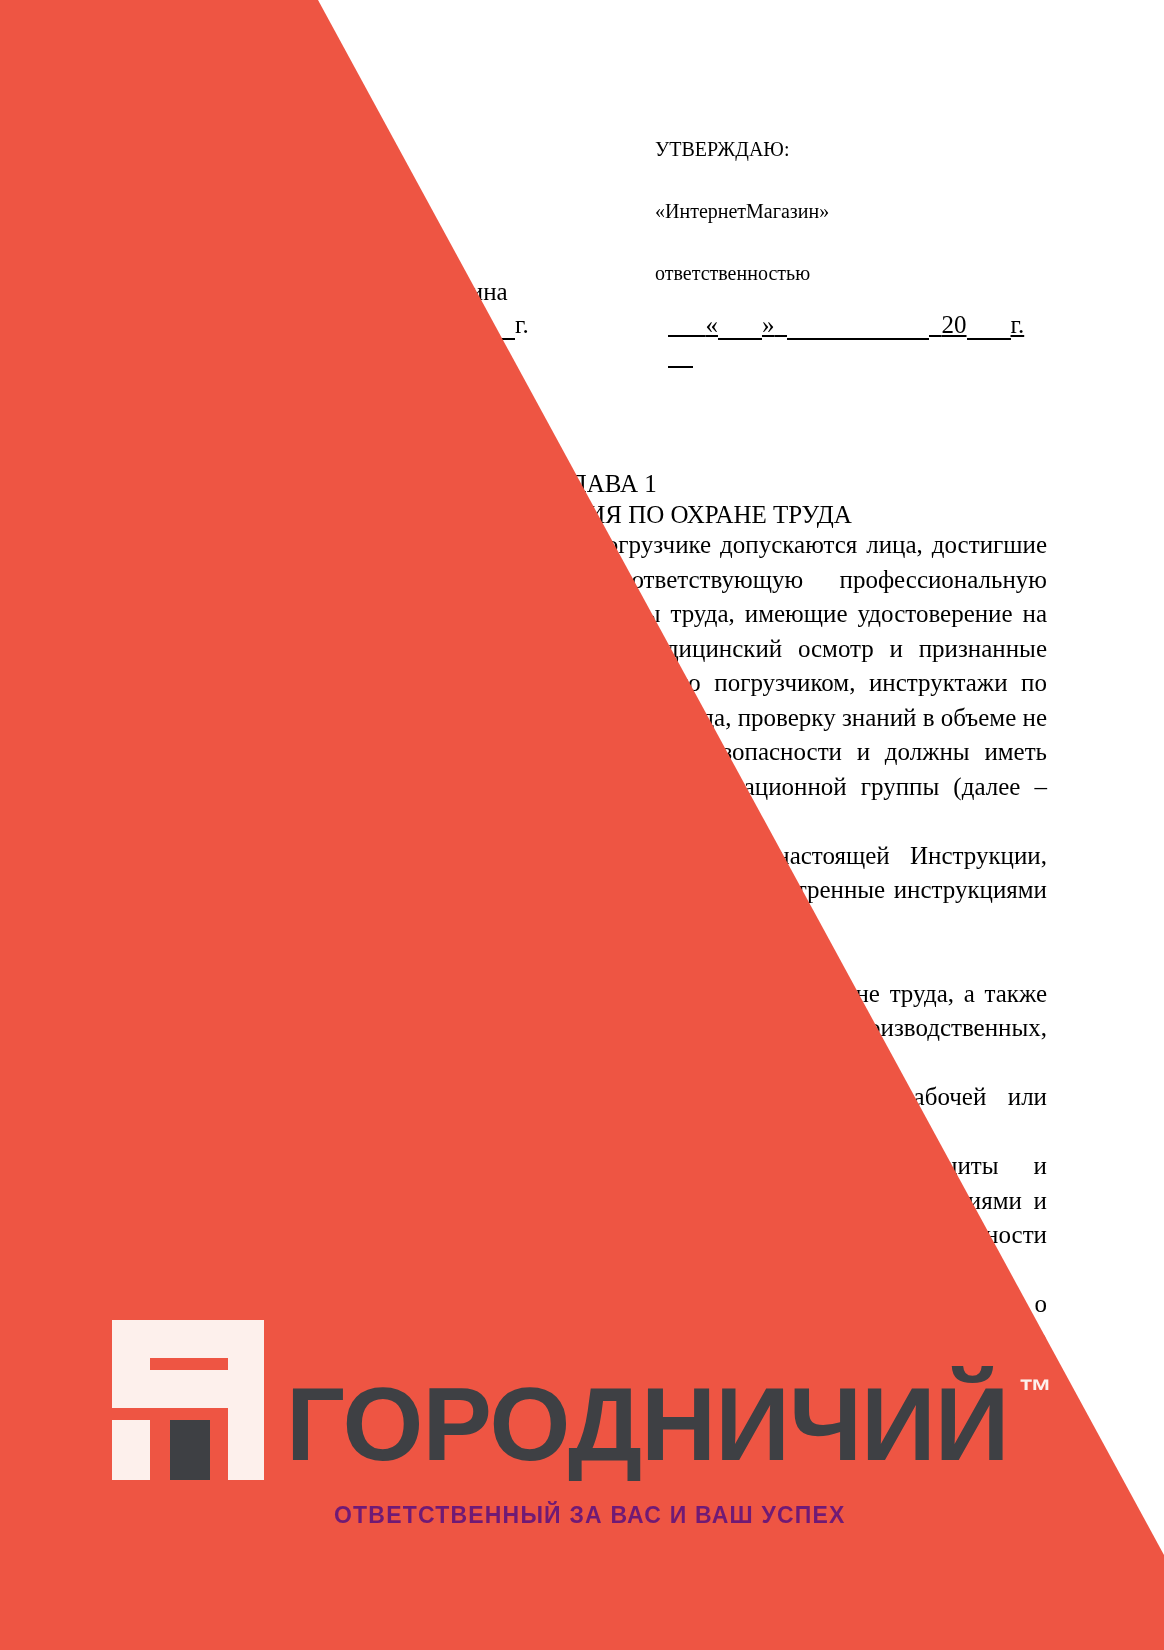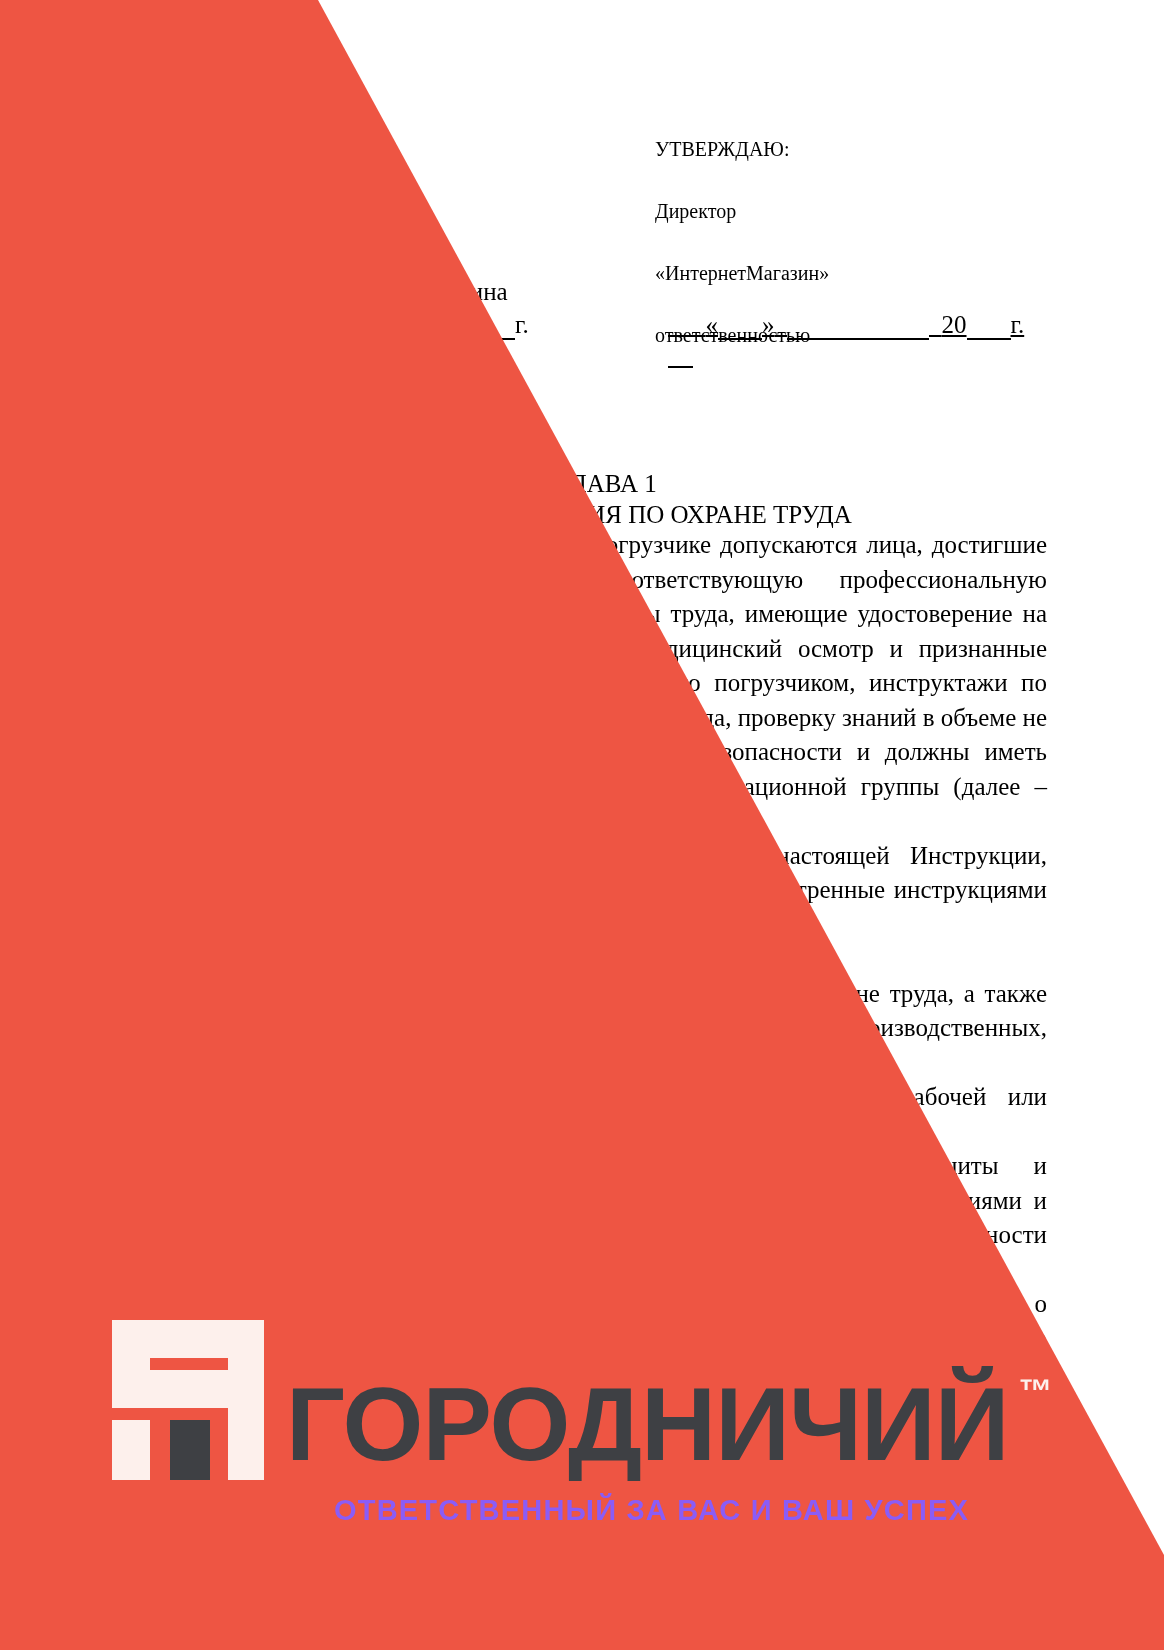--- a/index.html
+++ b/index.html
@@ -184,27 +184,27 @@
     position: absolute;
     right: -44px;
     top: 2px;
     font-family: "Liberation Sans", "DejaVu Sans", sans-serif;
     font-weight: bold;
     font-size: 34px;
     line-height: 34px;
     color: #fdf0ec;
   }
   #logo-tagline {
-    margin-top: 14px;
+    margin-top: 22px;
     margin-left: 222px;
     font-family: "Liberation Sans", "DejaVu Sans", sans-serif;
     font-weight: bold;
-    font-size: 29px;
+    font-size: 23px;
     letter-spacing: 1.2px;
-    color: #8b5cf6;
+    color: #701a75;
     white-space: nowrap;
   }
 </style>
 </head>
 <body>
 
 <div id="page">
 
   <div id="doc-layer">
 
@@ -217,21 +217,20 @@
     <div id="sign-left" class="sign-row">
       <span class="sigline sl-wide"></span><span>О.И. Нагибина</span>
     </div>
 
     <div id="date-left" class="date-row">
       <span class="sigline sl-small"></span><span>»</span>  <span class="sigline sl-med"></span>  <span>20</span><span class="sigline sl-small"></span><span>г.</span>
     </div>
 
     <div id="hdr-right" class="hdr-block">
       <div>УТВЕРЖДАЮ:</div>
-      <div>Директор</div>
       <div>«ИнтернетМагазин»</div>
       <div>ответственностью</div>
     </div>
 
 
     <div id="date-right" class="date-row">
       <span>«</span><span class="sigline sl-small"></span><span>»</span>  <span class="sigline sl-med"></span>  <span>20</span><span class="sigline sl-small"></span><span>г.</span>
     </div>
 
     <div id="doc-title">

